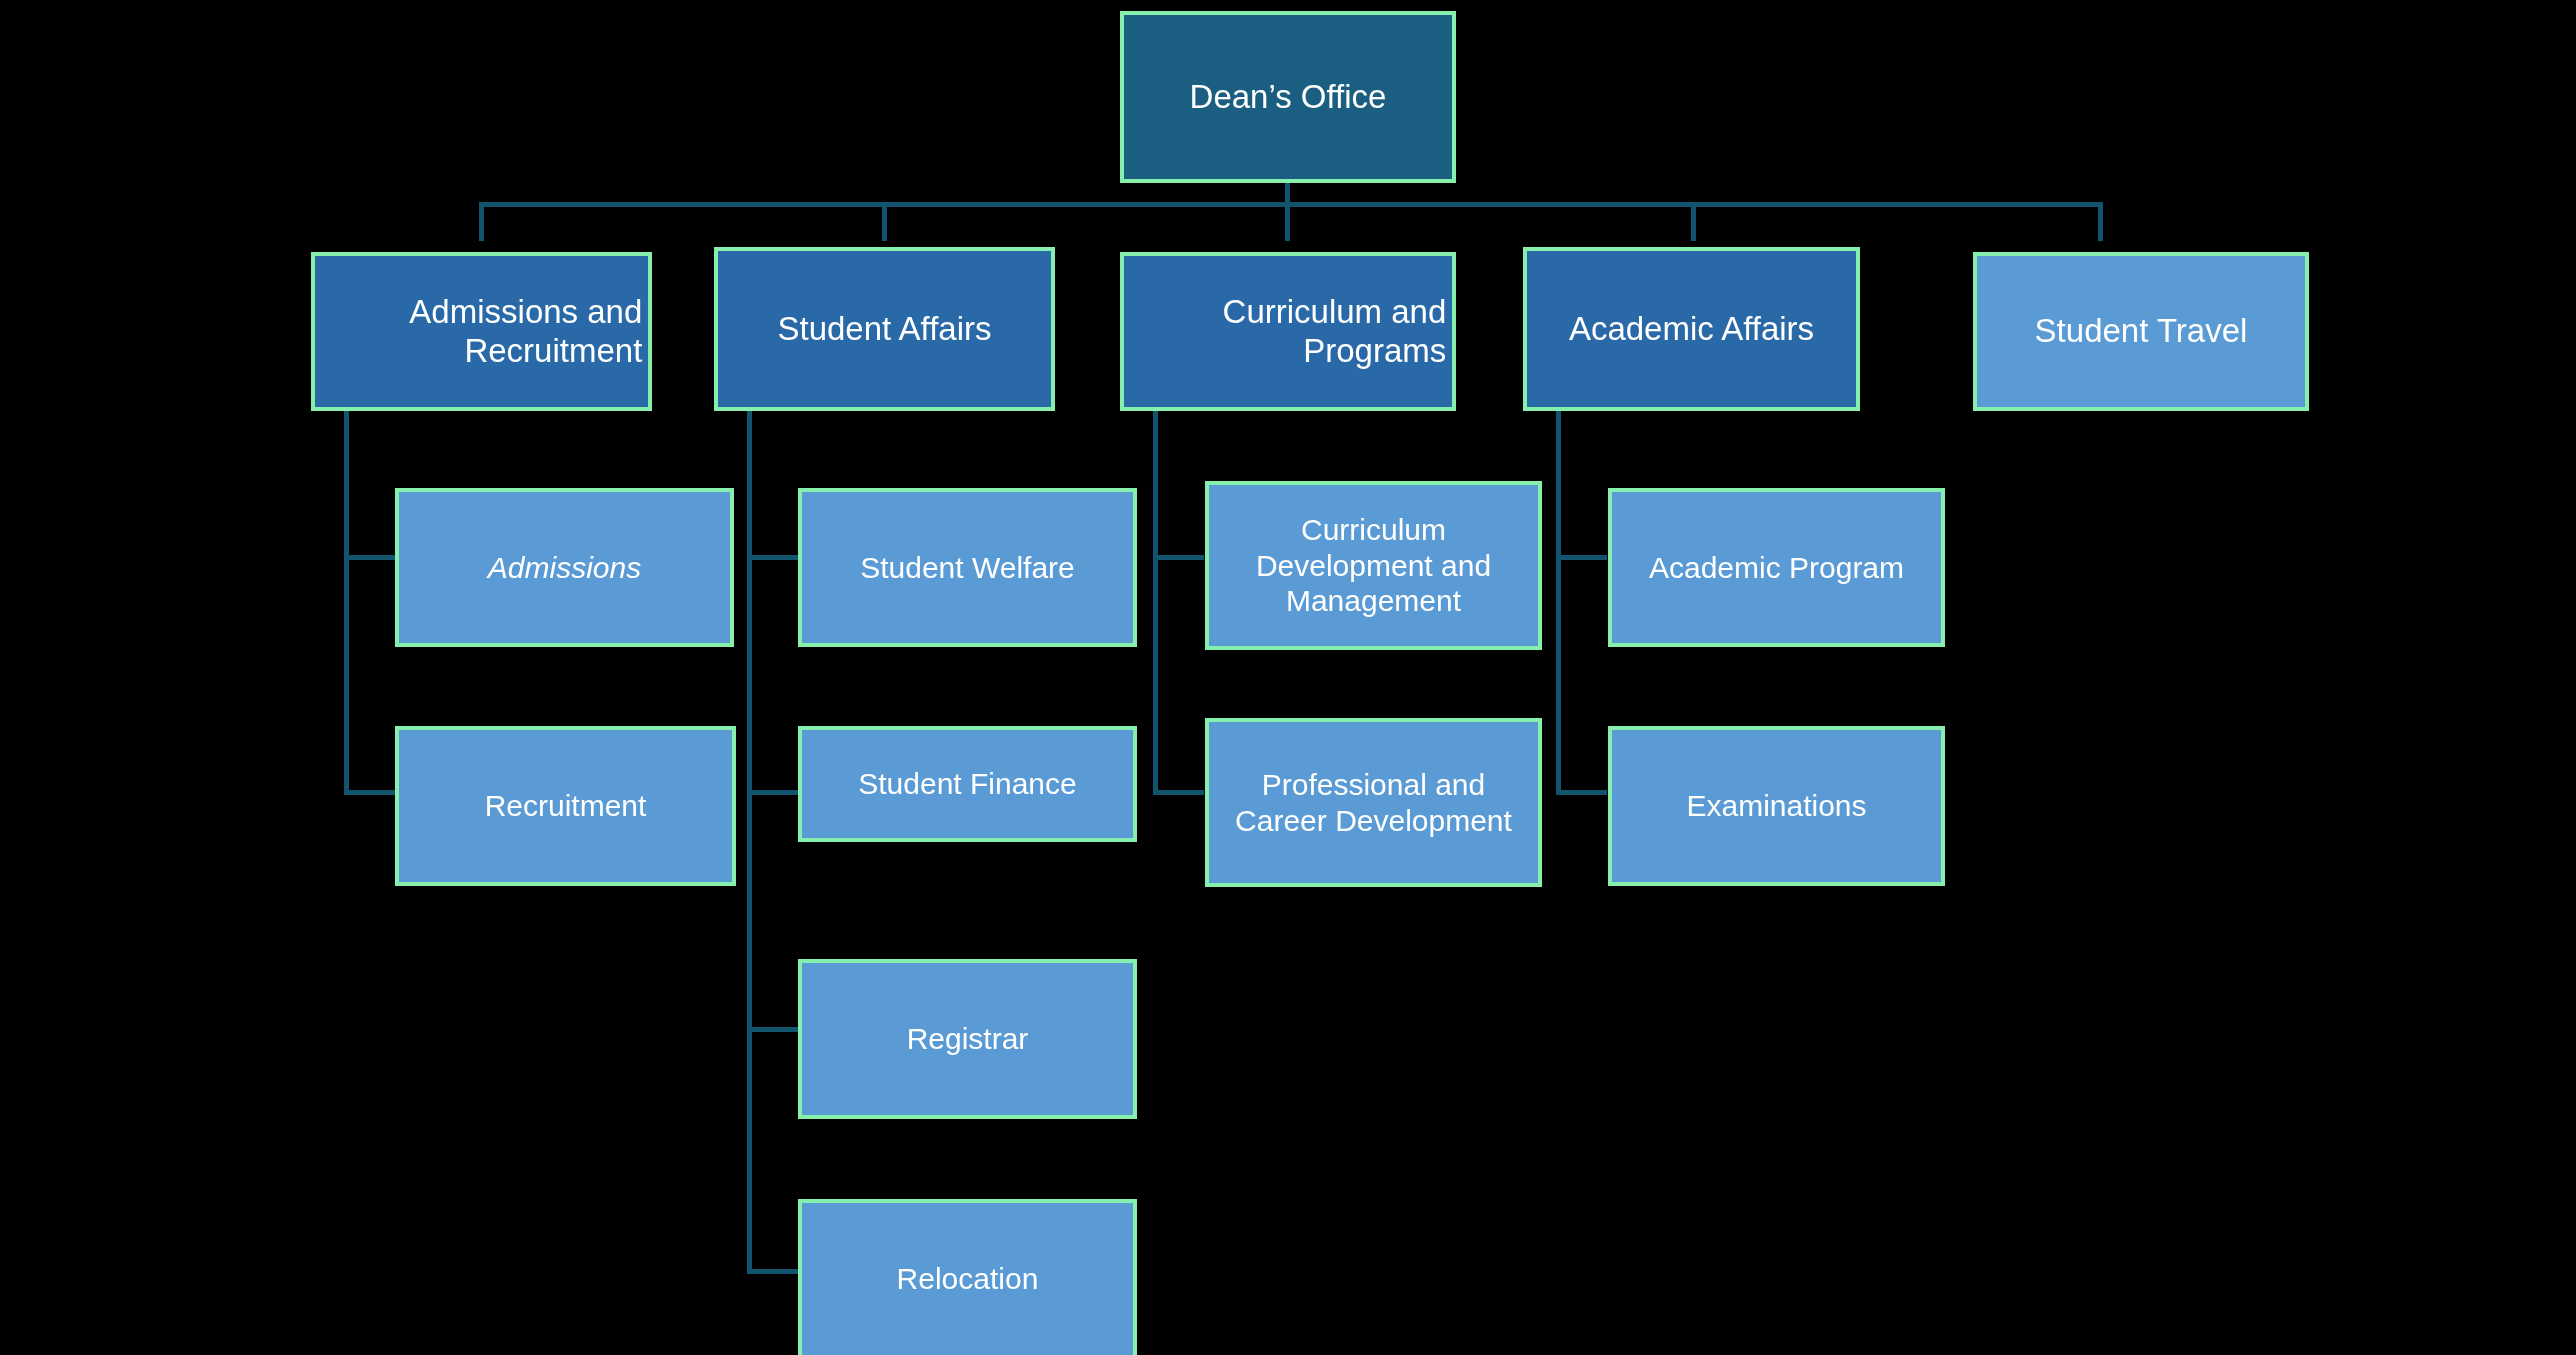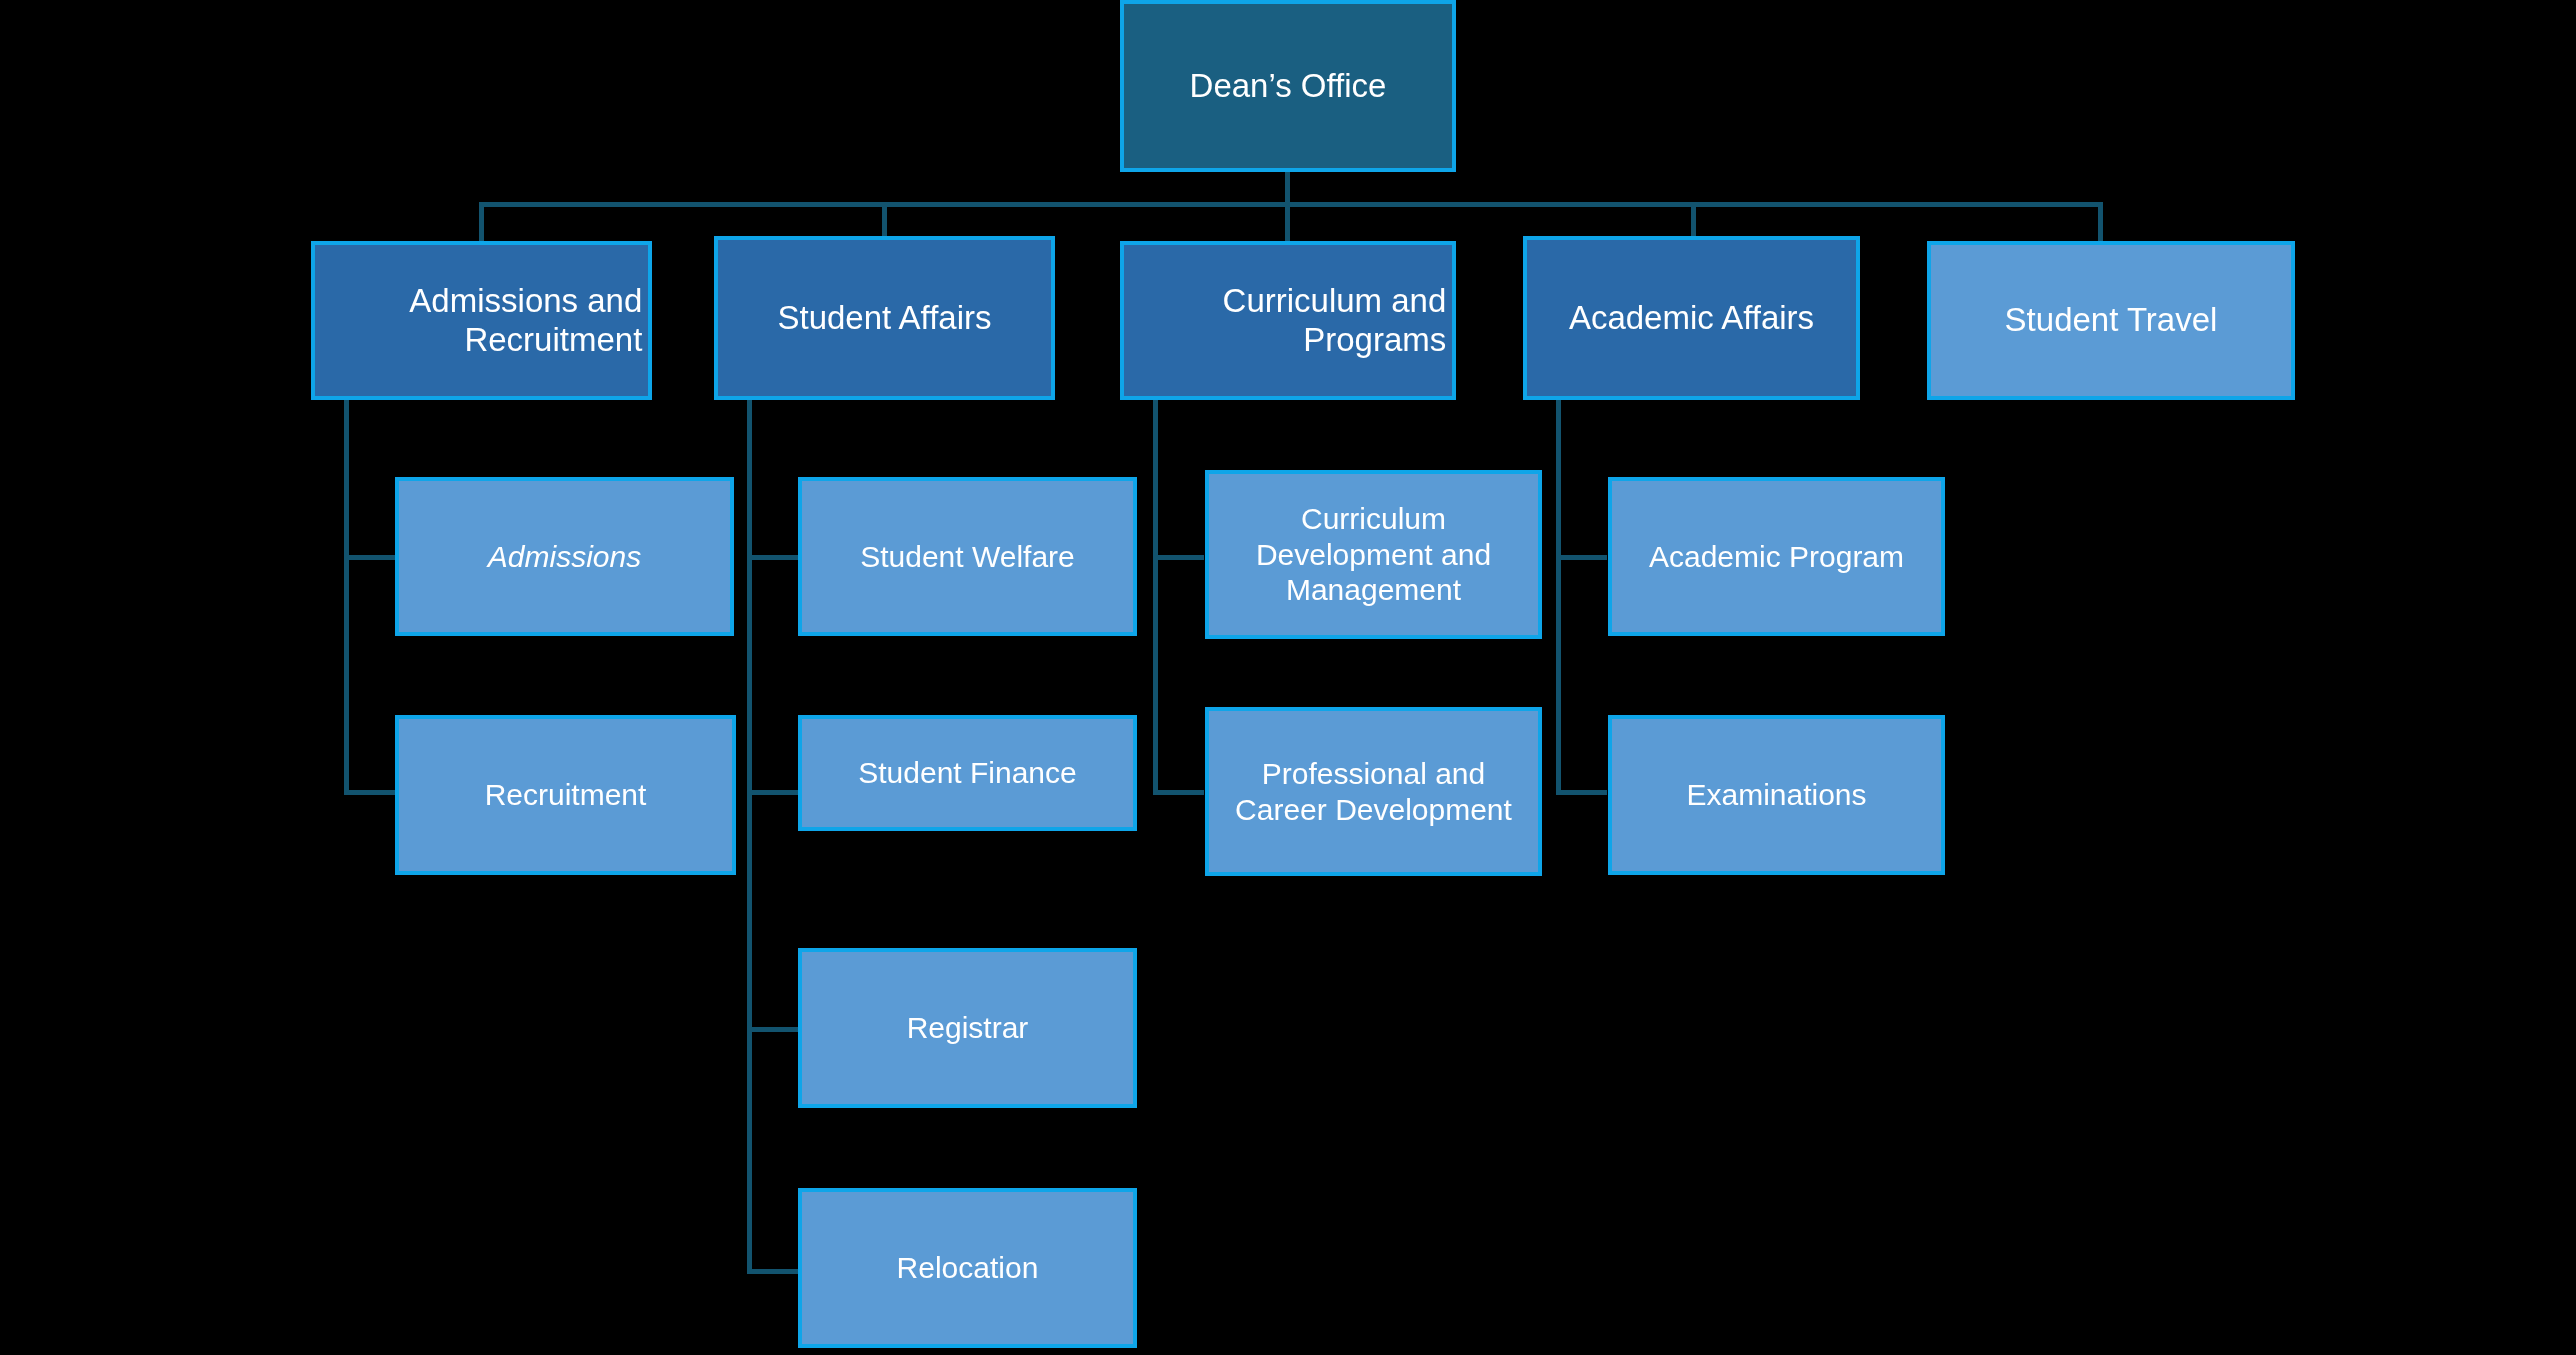--- a/index.html
+++ b/index.html
@@ -1,20 +1,20 @@
 <!DOCTYPE html>
 <html style="font-size:9.1px"><head>
 <meta charset="utf-8">
 <style>
   html,body{margin:0;padding:0;background:#000;}
   #stage{position:relative;width:2576px;height:1355px;background:#000;overflow:hidden;
          font-family:"Liberation Sans","DejaVu Sans",sans-serif;}
-  .node{position:absolute;box-sizing:border-box;border:4px solid #0ea5e9;
+  .node{position:absolute;box-sizing:border-box;border:4px solid #86efac;
         display:flex;align-items:center;justify-content:center;text-align:center;
-        color:#fff;line-height:1.18;padding:2.3px 5.7px;}
+        color:#fff;line-height:1.18;padding:2.3px 5.7px;margin-top:11px;}
   .root{background:#1a5f81;font-size:33px;}
   .lvl2{background:#2a69a8;font-size:33px;}
   .lvl2.light{background:#5b9bd5;}
   .leaf{background:#5b9bd5;font-size:30px;}
   .conn{position:absolute;background:#12536e;}
   .vline{width:5.1px;}
   .hline{height:5.1px;}
 </style>
 </head>
 <body>
@@ -52,21 +52,21 @@
   <div class="node root" style="left:1120px;top:0px;width:336px;height:172px;">Dean’s Office</div>
 
   <div class="node lvl2" style="left:311px;top:241px;width:341px;height:159px;text-align:right;">Admissions and Recruitment</div>
 
   <div class="node lvl2" style="left:714px;top:236px;width:341px;height:164px;">Student Affairs</div>
 
   <div class="node lvl2" style="left:1120px;top:241px;width:336px;height:159px;text-align:right;">Curriculum and Programs</div>
 
   <div class="node lvl2" style="left:1523px;top:236px;width:337px;height:164px;">Academic Affairs</div>
 
-  <div class="node lvl2 light" style="left:1927px;top:241px;width:368px;height:159px;">Student Travel</div>
+  <div class="node lvl2 light" style="left:1973px;top:241px;width:336px;height:159px;">Student Travel</div>
 
   <div class="node leaf" style="left:395px;top:477px;width:339px;height:159px;font-style:italic;">Admissions</div>
   <div class="node leaf" style="left:395px;top:715px;width:341px;height:160px;">Recruitment</div>
 
   <div class="node leaf" style="left:798px;top:477px;width:339px;height:159px;">Student Welfare</div>
   <div class="node leaf" style="left:798px;top:715px;width:339px;height:116px;">Student Finance</div>
   <div class="node leaf" style="left:798px;top:948px;width:339px;height:160px;">Registrar</div>
   <div class="node leaf" style="left:798px;top:1188px;width:339px;height:160px;">Relocation</div>
 
   <div class="node leaf" style="left:1205px;top:470px;width:337px;height:169px;">Curriculum Development and Management</div>

